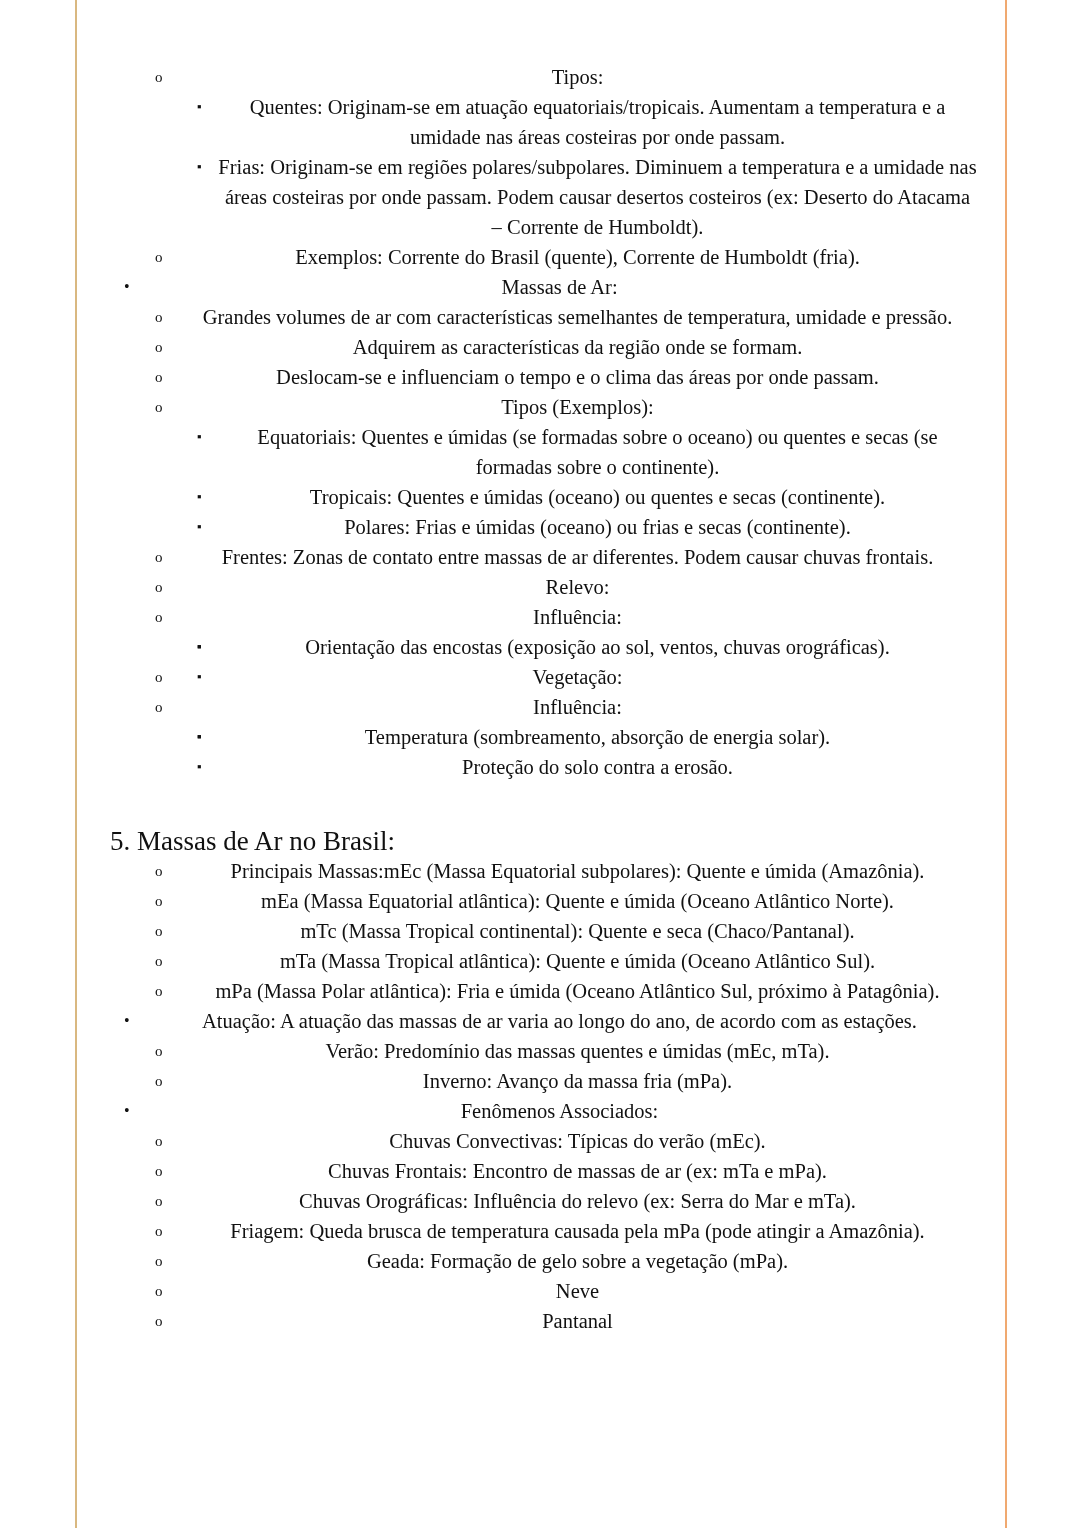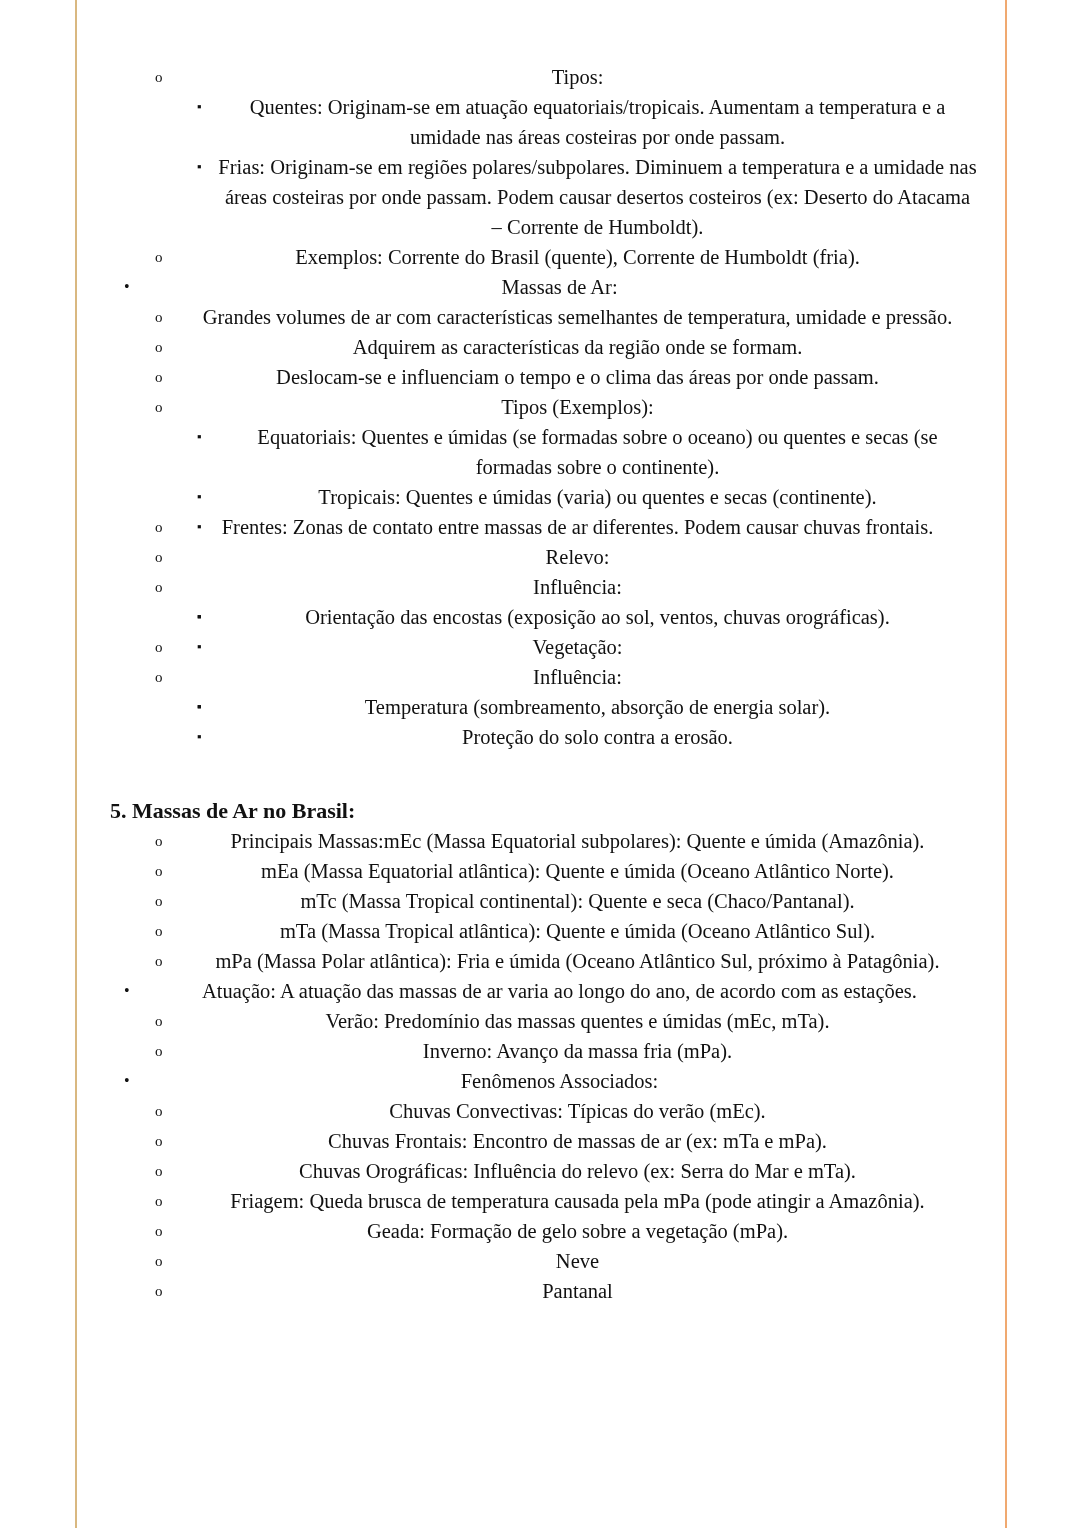--- a/index.html
+++ b/index.html
@@ -66,22 +66,22 @@
   
   .lvl2 { padding-left: 73px; }
   .lvl2 > .bullet { left: 50px; font-size: 15px; line-height: 31px; }
 
   
   .lvl3 { padding-left: 113px; }
   .lvl3 > .bullet { left: 92px; font-size: 13px; line-height: 30px; }
 
   
   .heading {
-    font-weight: bold;
-    font-size: 22px;
+    font-weight: normal;
+    font-size: 27px;
     line-height: 30px;
     padding-left: 5px;
   }
   .spacer { height: 44px; }
 </style>
 </head>
 <body style="background: rgb(255, 255, 255); color: rgb(17, 17, 17);">
 
 <div class="rule rule-left" style="background: rgb(217, 184, 128);"></div>
 <div class="rule rule-right" style="background: rgb(240, 169, 112);"></div>
@@ -123,24 +123,25 @@
       <div class="li lvl2">
         <span class="bullet">o</span>
         <span class="txt">Tipos (Exemplos):</span>
       </div>
       <div class="li lvl3">
         <span class="bullet">▪</span>
         <span class="txt">Equatoriais: Quentes e úmidas (se formadas sobre o oceano) ou quentes e secas (se formadas sobre o continente).</span>
       </div>
       <div class="li lvl3">
         <span class="bullet">▪</span>
-        <span class="txt">Tropicais: Quentes e úmidas (varia) ou quentes e secas (continente).</span>
-      </div>
-      <div class="li lvl3">
-        <span class="bullet">▪</span>
+        <span class="txt">Tropicais: Quentes e úmidas (oceano) ou quentes e secas (continente).</span>
+      </div>
+      <div class="li lvl3">
+        <span class="bullet">▪</span>
+        <span class="txt">Polares: Frias e úmidas (oceano) ou frias e secas (continente).</span>
       </div>
       <div class="li lvl2">
         <span class="bullet">o</span>
         <span class="txt">Frentes: Zonas de contato entre massas de ar diferentes. Podem causar chuvas frontais.</span>
       </div>
       <div class="li lvl2">
         <span class="bullet">o</span>
         <span class="txt">Relevo:</span>
       </div>
       <div class="li lvl2">

